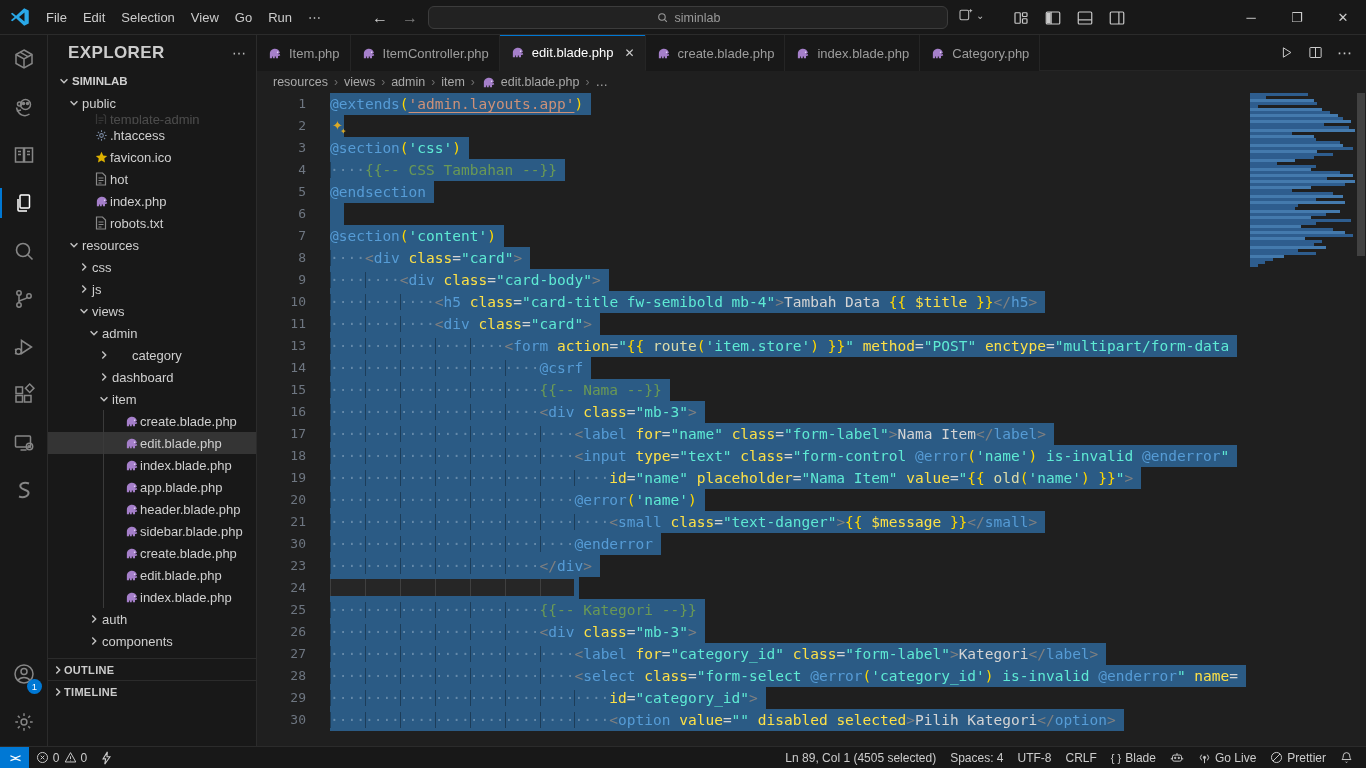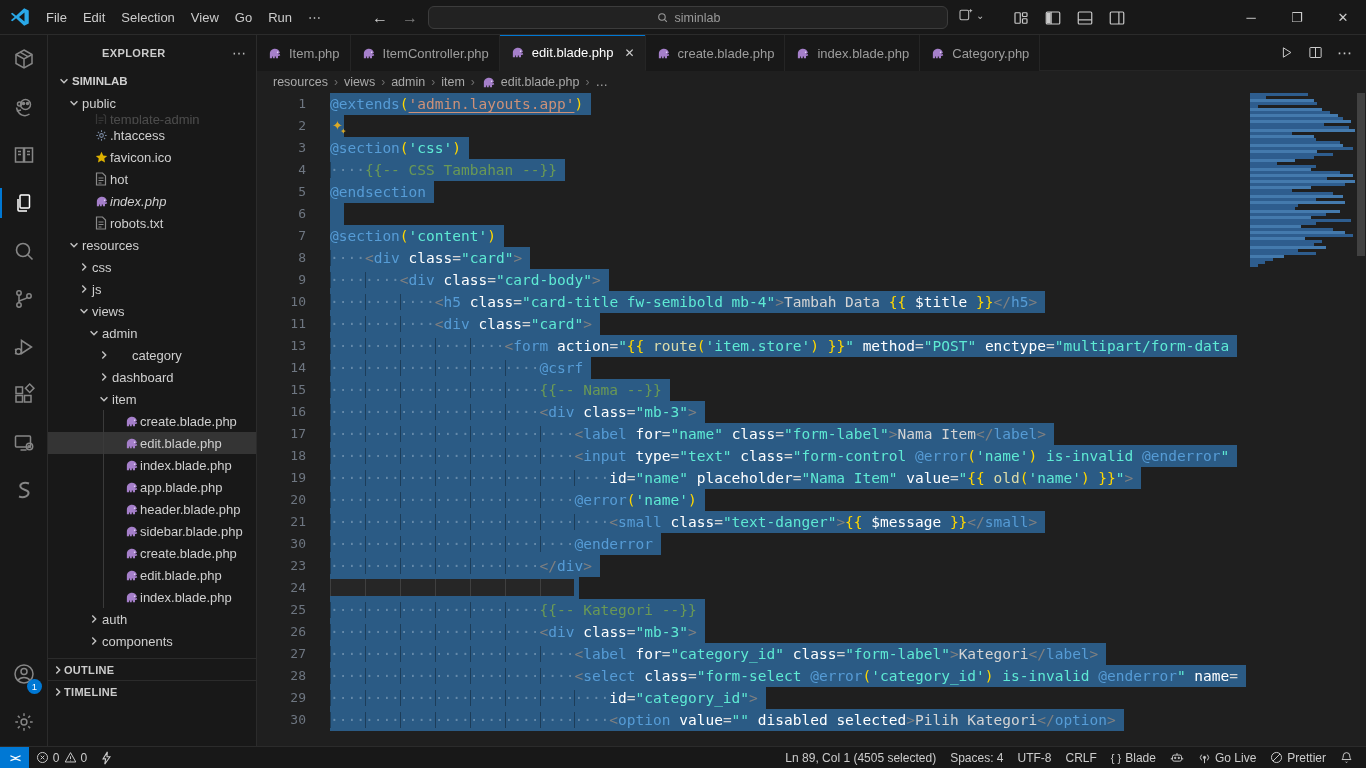--- a/index.html
+++ b/index.html
@@ -33,21 +33,21 @@
   .ab-item.active::before{content:"";position:absolute;left:0;top:9px;bottom:9px;width:2px;background:#0078d4;}
   .ab-spacer{flex:1;}
   .ab-badge{position:absolute;right:5px;bottom:4px;min-width:15px;height:15px;border-radius:8px;
             background:#0078d4;color:#fff;font-size:9.5px;display:flex;align-items:center;
             justify-content:center;padding:0 3px;}
 
   
   .sidebar{position:absolute;left:48px;top:35px;width:209px;bottom:22px;background:#181818;
            border-right:1px solid #2b2b2b;overflow:hidden;}
   .sb-header{height:35px;display:flex;align-items:center;padding:0 10px 0 20px;}
-  .sb-title{font-size:11px;font-weight:bold;letter-spacing:.4px;color:#cccccc;flex:1;margin-left:34px;}
+  .sb-title{font-size:17px;font-weight:bold;letter-spacing:.4px;color:#cccccc;flex:1;}
   .sb-dots{color:#bbb;font-size:14px;}
   .trow{position:relative;height:22px;display:flex;align-items:center;font-size:13px;color:#cfcfcf;
         white-space:nowrap;}
   .trow.selrow{background:#343434;}
   .trow.faded{height:10px;opacity:.28;overflow:hidden;}
   .trow .chev{width:16px;height:16px;flex:none;color:#c5c5c5;display:flex;align-items:center;justify-content:center;}
   .trow .ficon{width:18px;height:16px;flex:none;display:flex;align-items:center;justify-content:center;}
   .trow .guide{position:absolute;top:0;bottom:0;width:1px;background:#3a3a3a;}
   .sb-panel{height:22px;display:flex;align-items:center;border-top:1px solid #2b2b2b;
             font-size:11px;font-weight:bold;color:#cccccc;padding-left:4px;letter-spacing:.3px;}
@@ -70,21 +70,21 @@
   .bc-item{display:flex;align-items:center;gap:5px;}
 
   
   .editor{position:absolute;left:257px;top:93px;right:0;bottom:22px;overflow:hidden;
           font-family:"DejaVu Sans Mono","Liberation Mono",monospace;font-size:14.5px;}
   .cl{height:22px;line-height:22px;white-space:pre;display:flex;}
   .ln{width:73px;flex:none;text-align:right;padding-right:24px;color:#6e7681;font-size:13px;}
   .ct{flex:1;overflow:hidden;position:relative;}
   .sel{background:#2b5b85;padding-right:8px;display:inline-block;height:22px;}
   .sel.empty{padding-right:14px;}
-  .sg-k{color:#569cd6;} .sg-a{color:#ffffff;} .sg-s{color:#5eead4;} .sg-c{color:#6a9955;}
+  .sg-k{color:#569cd6;} .sg-a{color:#fde047;} .sg-s{color:#5eead4;} .sg-c{color:#6a9955;}
   .sg-g{color:#ffd700;} .sg-f{color:#dcdcaa;} .sg-p{color:#808080;} .sg-t{color:#d4d4d4;}
   .sg-su{color:#ce9178;text-decoration:underline;text-underline-offset:3px;}
   .sg-w{color:rgba(210,225,240,.34);
         background-image:repeating-linear-gradient(to right,rgba(0,0,0,.33) 0 1px,transparent 1px 4ch);}
   .wsdark{display:inline-block;vertical-align:top;margin-top:2px;height:17px;background:#262626;
           background-image:repeating-linear-gradient(to right,#3f3f3f 0 1px,transparent 1px 4ch);}
   .sparkle{position:absolute;left:2px;top:0;color:#d9a927;font-size:13px;font-family:"DejaVu Sans",sans-serif;}
   .sparkle .mini{font-size:8px;vertical-align:-4px;margin-left:-3px;}
 
   
@@ -308,21 +308,21 @@
         <div class="trow" style="padding-left: 28px;">
           <span class="chev"></span>
           <span class="ficon">
             <svg width="12" height="14" viewBox="0 0 12 14" fill="none" stroke="#8a8a8a" stroke-width="1.2">
               <path d="M1.5 1h6l3 3v9h-9z"></path>
               <path d="M3.5 6h5M3.5 8.5h5M3.5 11h3"></path>
             </svg>
           </span>
           <span>hot</span>
         </div>
-        <div class="trow" style="padding-left: 28px; font-style: italic;">
+        <div class="trow" style="padding-left: 28px;">
           <span class="chev"></span>
           <span class="ficon">
             <svg width="15" height="13" viewBox="0 0 16 14" fill="#a57fca">
               <path d="M13.8 6.1C13.2 3.6 11 2 8.5 2 5.4 2 3 4.3 3 7.2V12h2.3v-1.9h.9V12h2.1v-1.9h1.2V12h2.3V9.3c.5.5 1.4.5 2-.1l.4-.4-1-1.6-.6.5c-.2.2-.6.1-.8-.2z"></path>
               <circle cx="11.3" cy="5.6" r=".8" fill="#e8ddf5"></circle>
             </svg>
           </span>
           <span>index.php</span>
         </div>
         <div class="trow" style="padding-left: 28px;">

